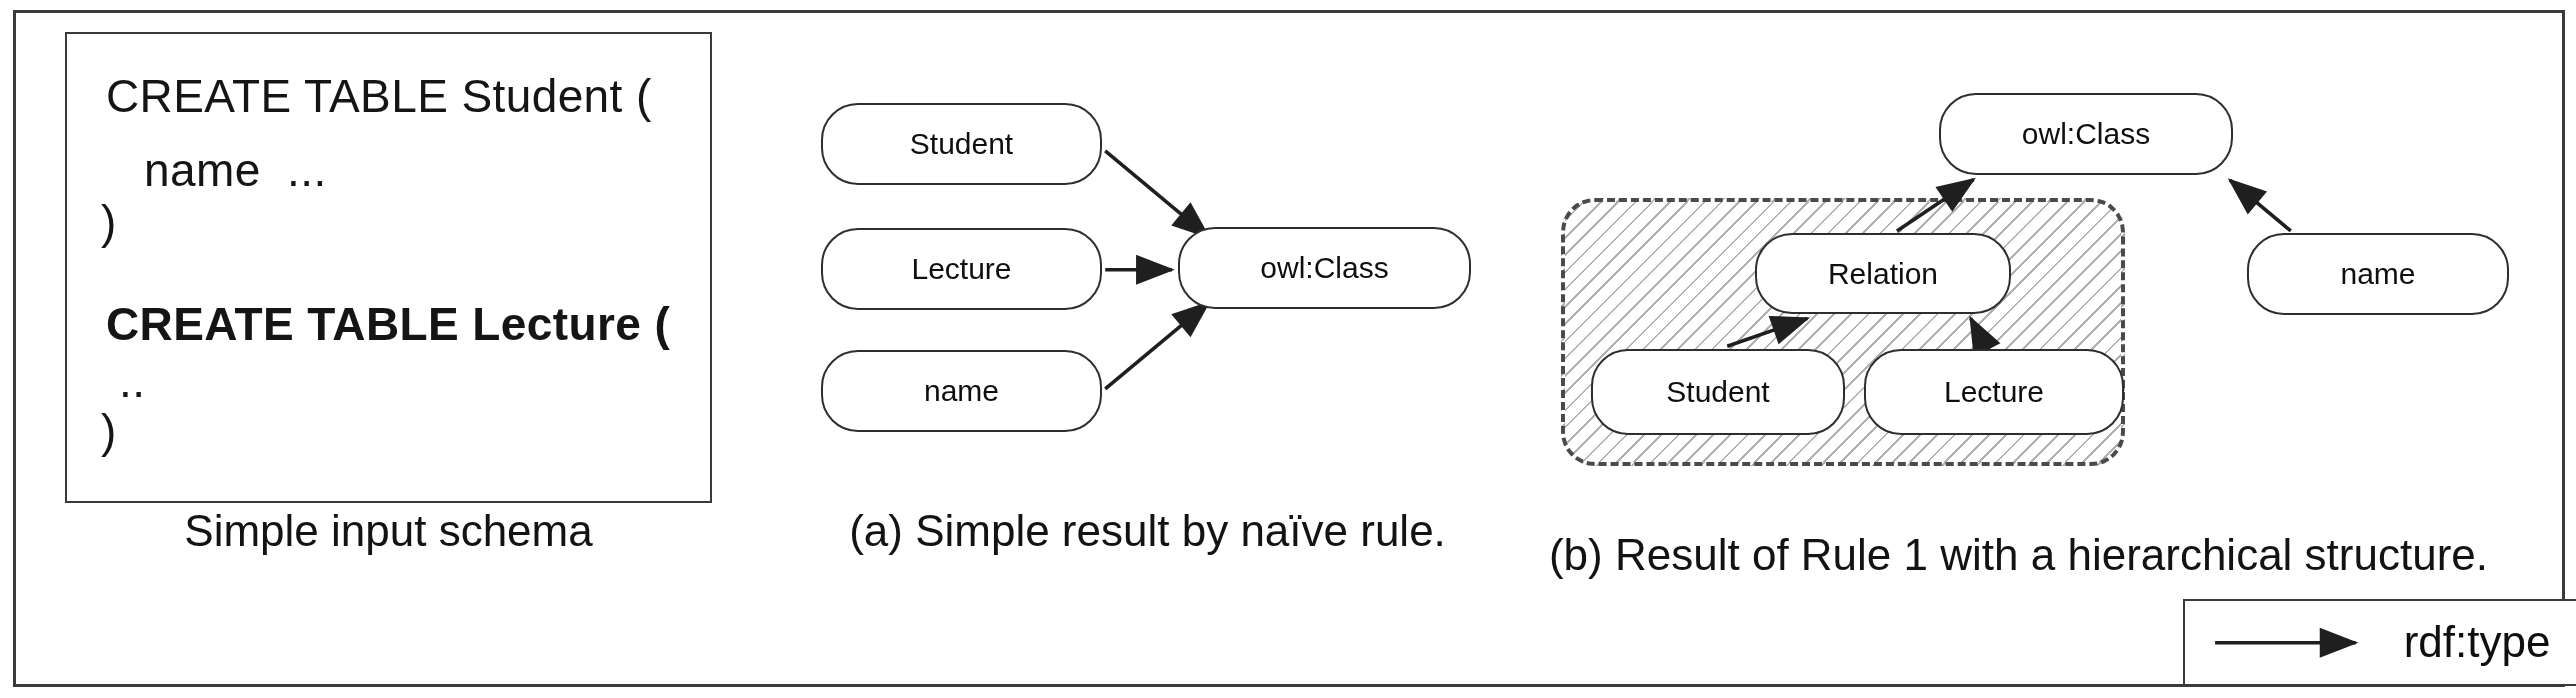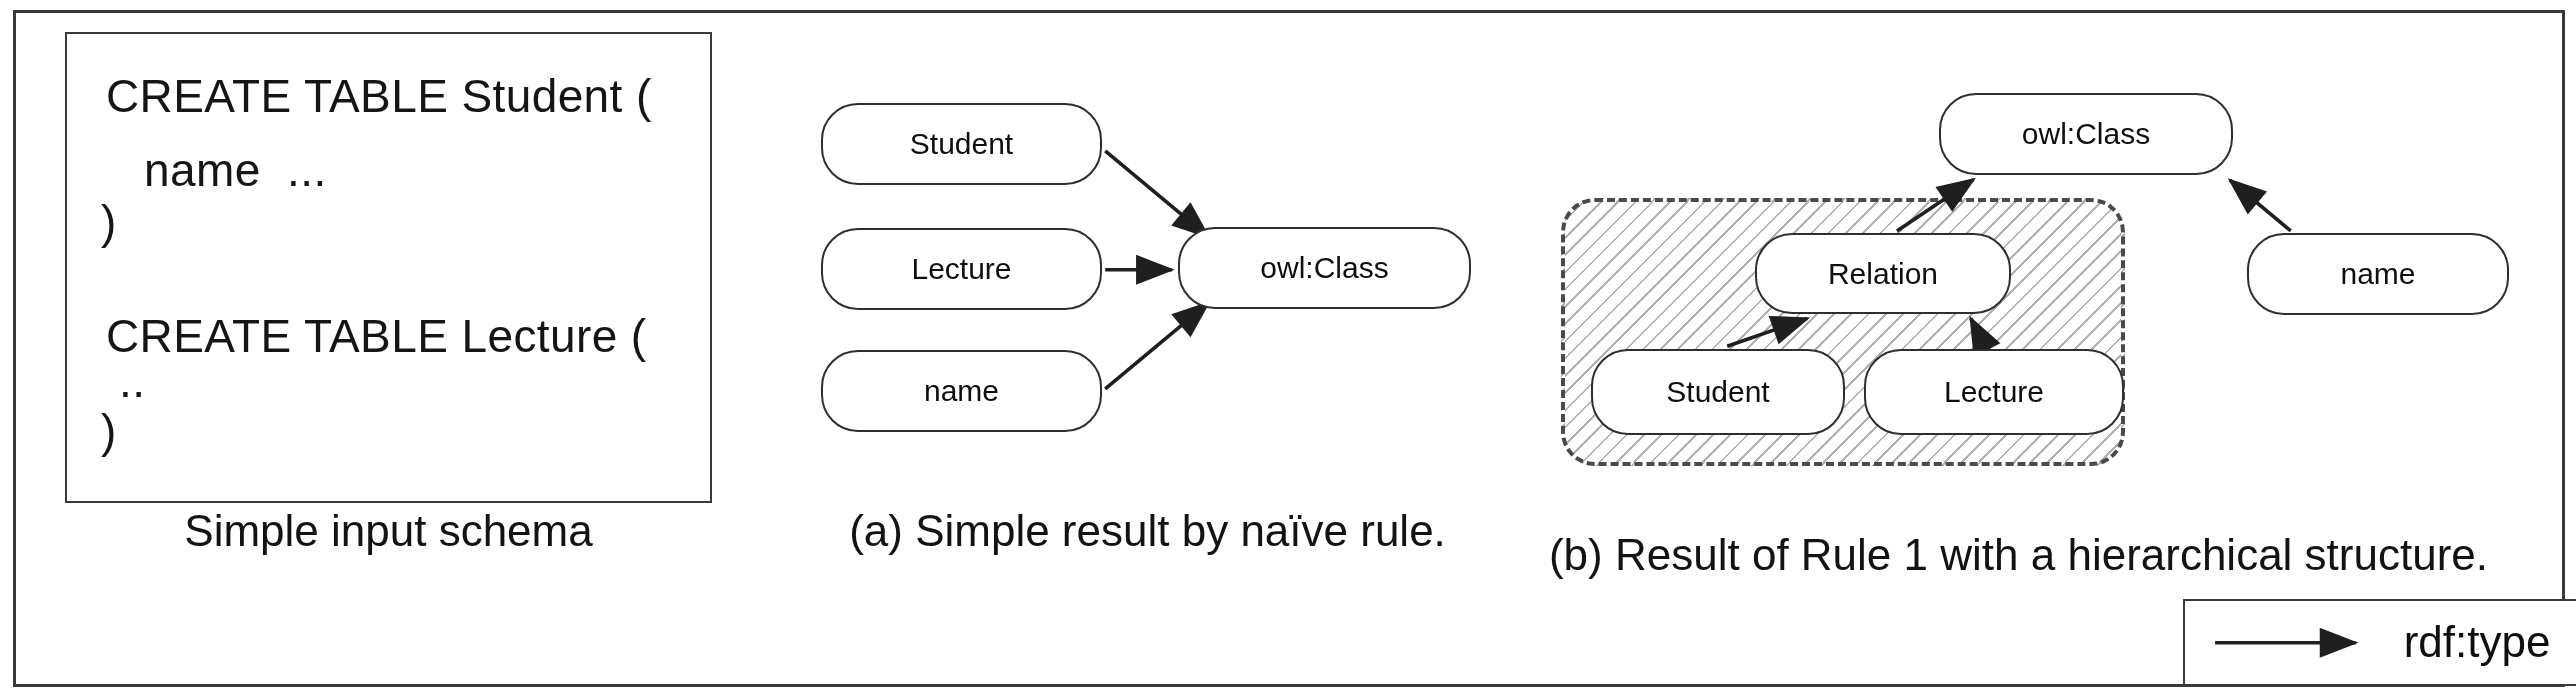--- a/index.html
+++ b/index.html
@@ -22,21 +22,21 @@
     position: absolute; left: 65px; top: 32px; width: 647px; height: 471px;
     border: 2.9px solid #3a3a3a; background: #fff;
   }
   .code-line {
     position: absolute; font-size: 46px; line-height: 53px;
     white-space: pre; color: #151515; letter-spacing: 0.4px;
   }
   .l1 { left: 39px;  top: 36px;  }
   .l2 { left: 77px; top: 101px; margin-top: 9px; }
   .l3 { left: 34px;  top: 162px; }
-  .l4 { left: 39px;  top: 276px; }
+  .l4 { left: 39px;  top: 264px; font-weight: bold; }
   .l5 { left: 52px;  top: 321px; }
   .l6 { left: 34px;  top: 371px; }
 
   
   .caption {
     position: absolute; top: 507px; font-size: 44px; line-height: 47px;
     text-align: center; color: #131313; white-space: nowrap;
   }
   .cap-schema { left: 65px;   width: 647px;  }
   .cap-a      { left: 789px; width: 717px; }

